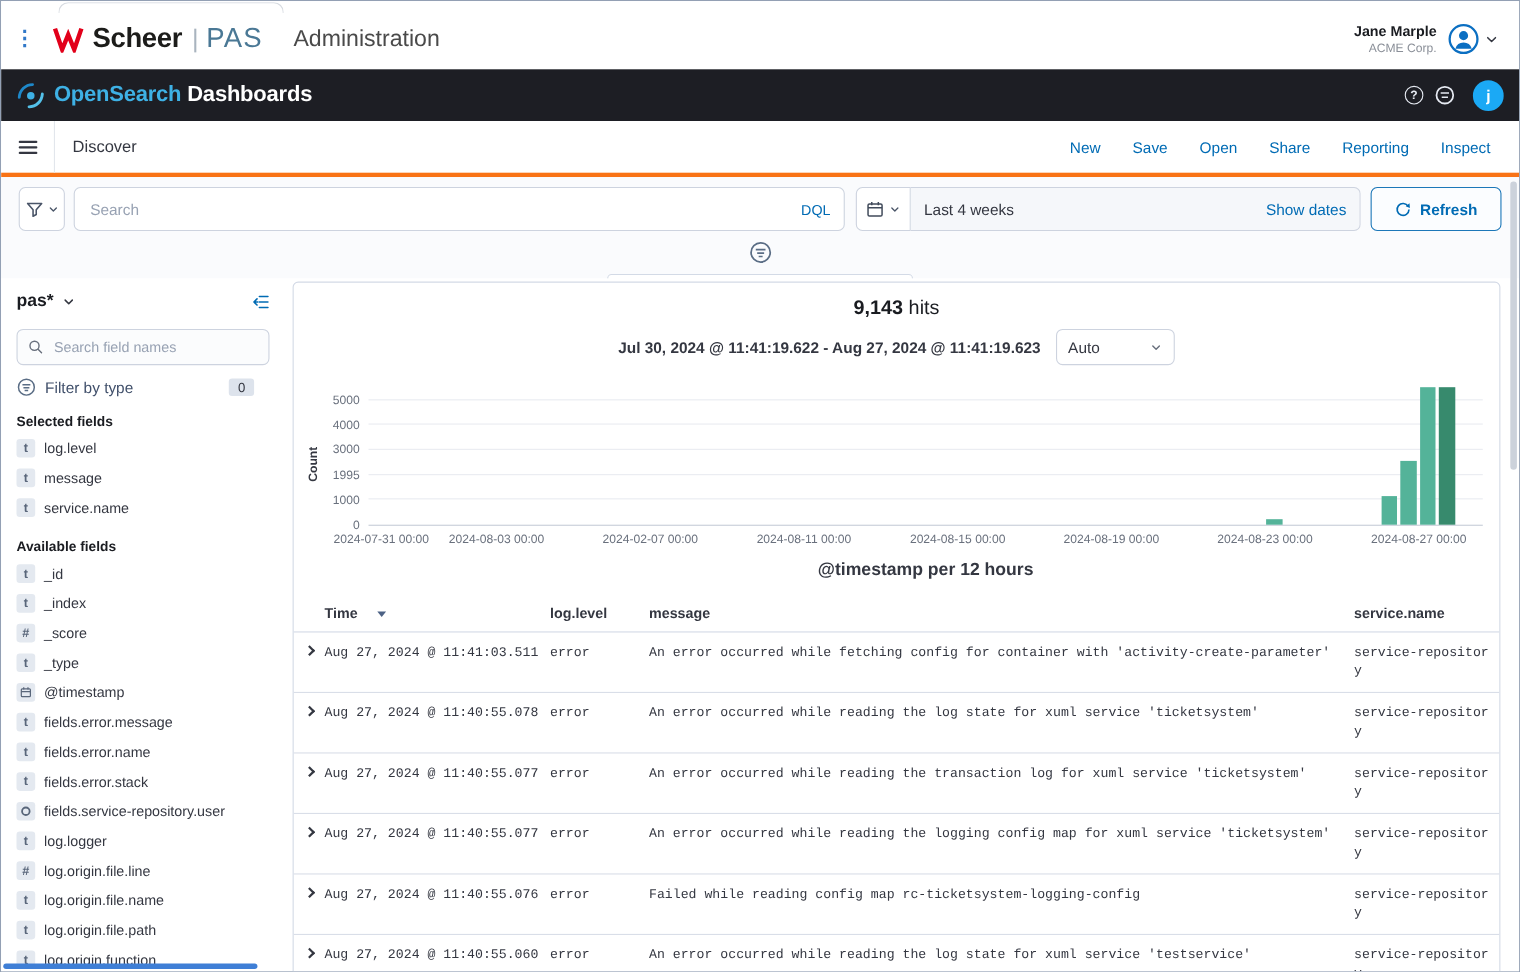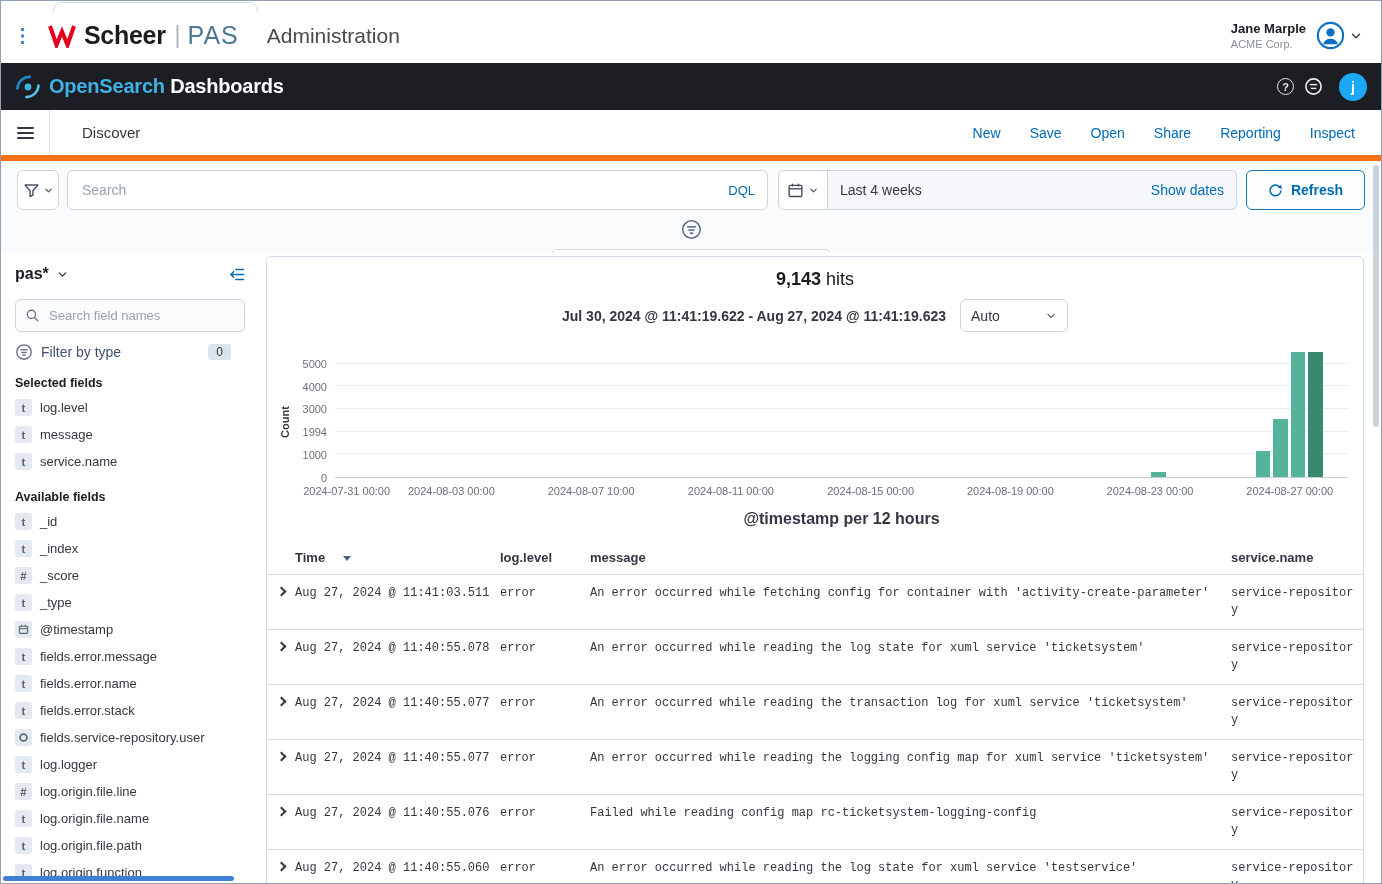--- a/index.html
+++ b/index.html
@@ -19,40 +19,40 @@
   
   .admin-bar { height:55px; background:#fff; display:flex; align-items:center; padding:0 18px 0 12px; }
   .kebab { color:#3178c8; font-size:19px; font-weight:700; letter-spacing:0; line-height:14px; width:18px; text-align:center; cursor:pointer; }
   .brand { display:flex; align-items:center; margin-left:16px; }
   .brand svg { margin-right:7px; }
   .brand-scheer { font-size:25px; font-weight:700; color:#1c1c1a; letter-spacing:-.3px; }
   .brand-divider { font-size:23px; font-weight:300; color:#a9b4bf; margin:0 7px 0 9px; }
   .brand-pas { font-size:25px; font-weight:400; color:#4a7895; letter-spacing:1px; }
   .admin-title { font-size:21px; color:#4a4a4a; margin-left:28px; }
   .admin-spacer { flex:1; }
-  .user-meta { margin-right:10px; }
+  .user-meta { text-align:right; margin-right:10px; }
   .user-name { font-size:13px; font-weight:700; color:#1a1c21; }
   .user-org { font-size:11px; color:#8a8f98; margin-top:2px; }
   .user-chevron { margin-left:4px; }
 
   
   .osd-bar { height:47px; background:#1d1e24; display:flex; align-items:center; padding:0 14px; }
   .osd-brand { display:flex; align-items:center; gap:8px; }
   .osd-wordmark { font-size:20px; font-weight:700; letter-spacing:-.2px; }
   .osd-open { color:#3eb1e5; }
   .osd-rest { color:#ffffff; }
   .osd-spacer { flex:1; }
   .osd-icons { display:flex; align-items:center; gap:10px; }
   .help-icon { width:17px; height:17px; border:1.6px solid #e6eaf2; border-radius:50%;
     color:#e6eaf2; font-size:11px; font-weight:700; display:flex; align-items:center; justify-content:center; cursor:pointer; }
   .avatar { width:28px; height:28px; border-radius:50%; background:#1ba9f5; color:#fff;
     font-size:14px; font-weight:700; display:flex; align-items:center; justify-content:center; margin-left:6px; cursor:pointer; }
 
   
-  .nav-bar { height:51px; background:#fff; border-bottom:6px solid #f97316; display:flex; align-items:center;gap:16px; }
+  .nav-bar { height:51px; background:#fff; border-bottom:4px solid #f97316; display:flex; align-items:center; }
   .hamburger { width:49px; height:100%; display:flex; flex-direction:column; justify-content:center; align-items:center; gap:3px;
     border-right:1px solid #e2e6ec; cursor:pointer; }
   .hamburger span { width:17px; height:2px; background:#343741; border-radius:1px; }
   .breadcrumb { font-size:15px; color:#343741; margin-left:16px; }
   .nav-spacer { flex:1; }
   .nav-links { display:flex; align-items:center; gap:29px; padding-right:26px; }
   .nav-link { color:#006bb4; font-size:14px; text-decoration:none; cursor:pointer; }
 
   
   .query-strip { background:#fafbfd; padding:9px 16px 10px 16px; }
@@ -409,41 +409,41 @@
               <polyline points="6,9 12,15 18,9" fill="none" stroke="#69707d" stroke-width="2.6" stroke-linecap="round" stroke-linejoin="round"></polyline>
             </svg>
           </div>
         </div>
 
         <div class="chart">
           <div class="y-axis-title">Count</div>
           <div class="y-ticks">
               <div class="ytick" style="bottom: calc(0% - 6px);">0</div>
               <div class="ytick" style="bottom: calc(17.8571% - 6px);">1000</div>
-              <div class="ytick" style="bottom: calc(35.7143% - 6px);">1994</div>
+              <div class="ytick" style="bottom: calc(35.7143% - 6px);">1995</div>
               <div class="ytick" style="bottom: calc(53.5714% - 6px);">3000</div>
               <div class="ytick" style="bottom: calc(71.4286% - 6px); margin-top: 43px;">4000</div>
               <div class="ytick" style="bottom: calc(89.2857% - 6px);">5000</div>
             </div>
           <div class="plot">
               <div class="gridline" style="bottom: 17.8571%;"></div>
               <div class="gridline" style="bottom: 35.7143%;"></div>
               <div class="gridline" style="bottom: 53.5714%;"></div>
               <div class="gridline" style="bottom: 71.4286%;"></div>
               <div class="gridline" style="bottom: 89.2857%;"></div>
               <div class="bar" style="left: calc(80.4598% + 1px); width: calc(1.72414% - 3px); height: 3.57143%; background: rgb(84, 179, 153);"></div>
               <div class="bar" style="left: calc(90.8046% + 1px); width: calc(1.72414% - 3px); height: 20.5357%; background: rgb(84, 179, 153);"></div>
               <div class="bar" style="left: calc(92.5287% + 1px); width: calc(1.72414% - 3px); height: 45.5357%; background: rgb(84, 179, 153);"></div>
               <div class="bar" style="left: calc(94.2529% + 1px); width: calc(1.72414% - 3px); height: 98.2143%; background: rgb(84, 179, 153);"></div>
               <div class="bar" style="left: calc(95.977% + 1px); width: calc(1.72414% - 3px); height: 98.2143%; background: rgb(55, 138, 109);"></div>
             </div>
           <div class="x-ticks">
               <div class="xtick" style="left: 1.14943%;">2024-07-31 00:00</div>
               <div class="xtick" style="left: 11.4943%;">2024-08-03 00:00</div>
-              <div class="xtick" style="left: 25.2874%;">2024-08-07 10:00</div>
+              <div class="xtick" style="left: 25.2874%;">2024-02-07 00:00</div>
               <div class="xtick" style="left: 39.0805%;">2024-08-11 00:00</div>
               <div class="xtick" style="left: 52.8736%;">2024-08-15 00:00</div>
               <div class="xtick" style="left: 66.6667%;">2024-08-19 00:00</div>
               <div class="xtick" style="left: 80.4598%;">2024-08-23 00:00</div>
               <div class="xtick" style="left: 94.2529%;">2024-08-27 00:00</div>
             </div>
           <div class="x-axis-title">@timestamp per 12 hours</div>
         </div>
 
         <div class="doc-table">

